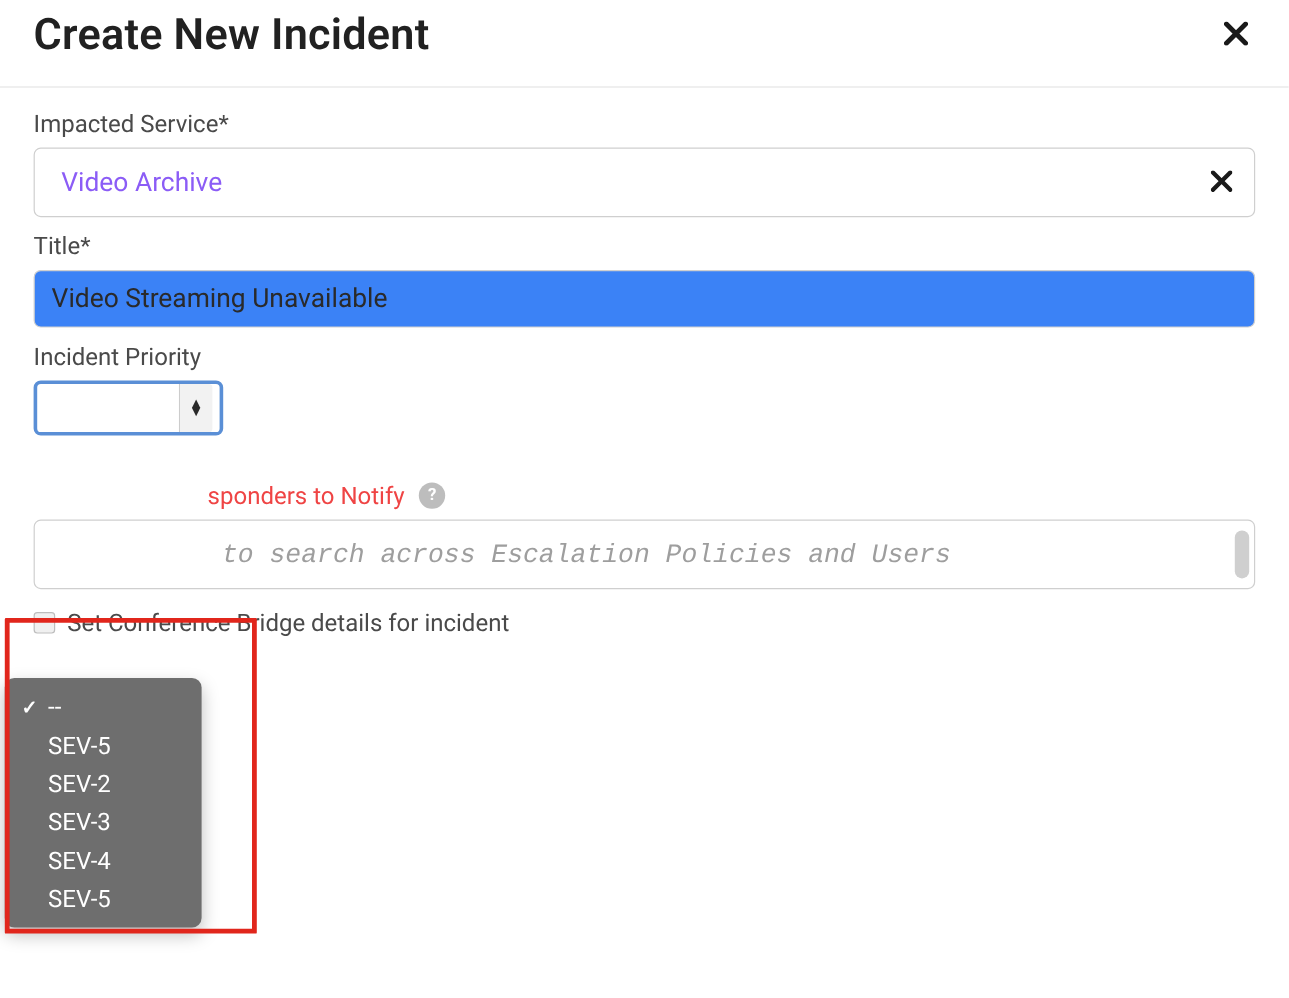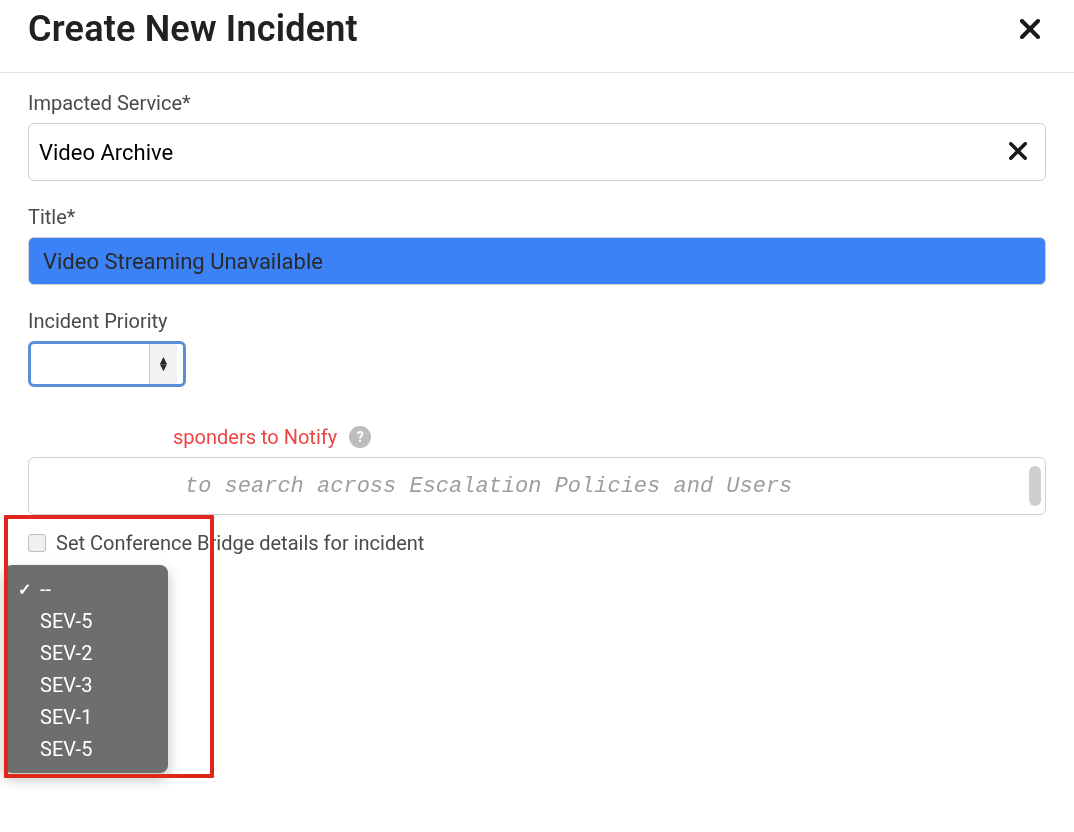--- a/index.html
+++ b/index.html
@@ -42,42 +42,42 @@
     cursor: pointer;
     line-height: 1;
     padding: 4px 6px;
   }
 
   .modal-body {
     padding: 18px 28px 0 28px;
   }
 
   .field {
-    margin-bottom: 24px;
+    margin-bottom: 12px;
   }
 
   .field-label {
     font-size: 20px;
     color: #4a4a4a;
     font-weight: 400;
     margin-bottom: 8px;
   }
 
   .select-box {
     width: 100%;
     height: 58px;
     border: 1px solid #cfcfcf;
     border-radius: 6px;
     background: #fff;
     display: flex;
     align-items: center;
     justify-content: space-between;
-    padding: 0 18px 0 10px;
+    padding: 0 18px 0 22px;
     font-size: 22px;
-    color: #000000;
+    color: #8b5cf6;
   }
   .select-box .x {
     font-size: 24px;
     font-weight: 700;
     color: #1a1a1a;
     cursor: pointer;
   }
 
   .text-input {
     width: 100%;
@@ -317,21 +317,21 @@
     <div class="dropdown-item">
       <span class="check"></span>
       <span class="label">SEV-2</span>
     </div>
     <div class="dropdown-item">
       <span class="check"></span>
       <span class="label">SEV-3</span>
     </div>
     <div class="dropdown-item">
       <span class="check"></span>
-      <span class="label">SEV-1</span>
+      <span class="label">SEV-4</span>
     </div>
     <div class="dropdown-item">
       <span class="check"></span>
       <span class="label">SEV-5</span>
     </div>
   </div>
 
   <div class="highlight-box"></div>
 
 </div>

